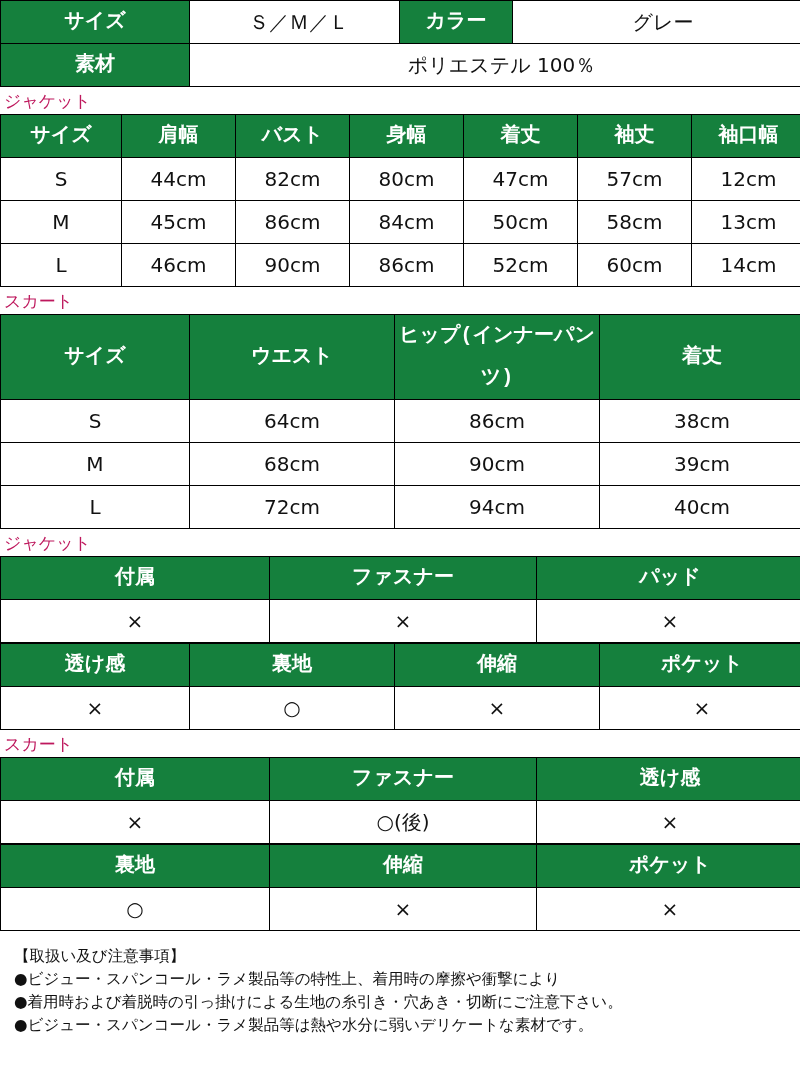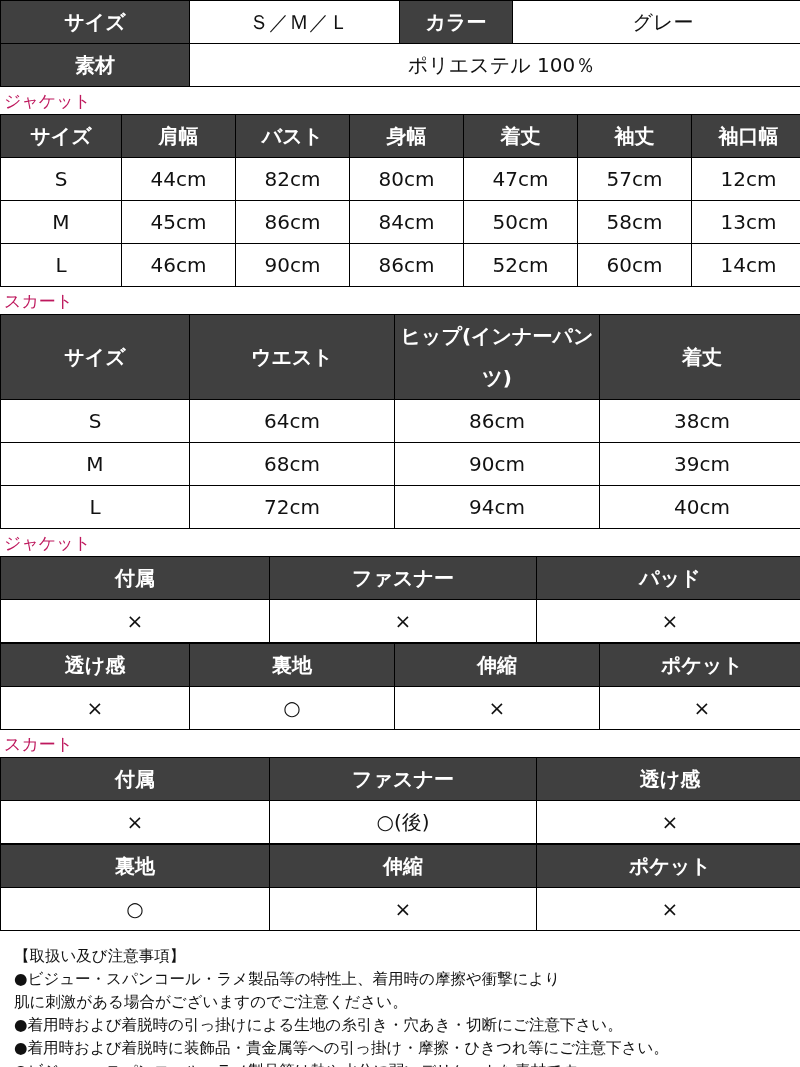--- a/index.html
+++ b/index.html
@@ -31,23 +31,24 @@
     border: 1px solid #000000;
     text-align: center;
     font-weight: normal;
     font-size: 20px;
     padding: 0;
     height: 42px;
     line-height: 42px;
     color: #111111;
   }
   .hdr {
-    background: #404040;
+    background: #15803d;
     color: #ffffff;
     font-weight: bold;
+    font-family: Liberation Mono, monospace;
   }
   .section-label {
     font-size: 17px;
     line-height: 22px;
     padding: 3px 2px 2px 4px;
     color: #be185d;
     font-weight: normal;
   }
   .tbl-wrap {
     width: 800px;
@@ -238,20 +239,18 @@
           <td>×</td>
           <td>×</td>
         </tr>
       </tbody>
     </table>
   </div>
 
   <div class="notes">
     <div class="title">【取扱い及び注意事項】</div>
     <div>●ビジュー・スパンコール・ラメ製品等の特性上、着用時の摩擦や衝撃により</div>
-    <div>肌に刺激がある場合がございますのでご注意ください。</div>
     <div>●着用時および着脱時の引っ掛けによる生地の糸引き・穴あき・切断にご注意下さい。</div>
-    <div>●着用時および着脱時に装飾品・貴金属等への引っ掛け・摩擦・ひきつれ等にご注意下さい。</div>
     <div>●ビジュー・スパンコール・ラメ製品等は熱や水分に弱いデリケートな素材です。</div>
 
   </div>
 
 </div>
 
 </body></html>

